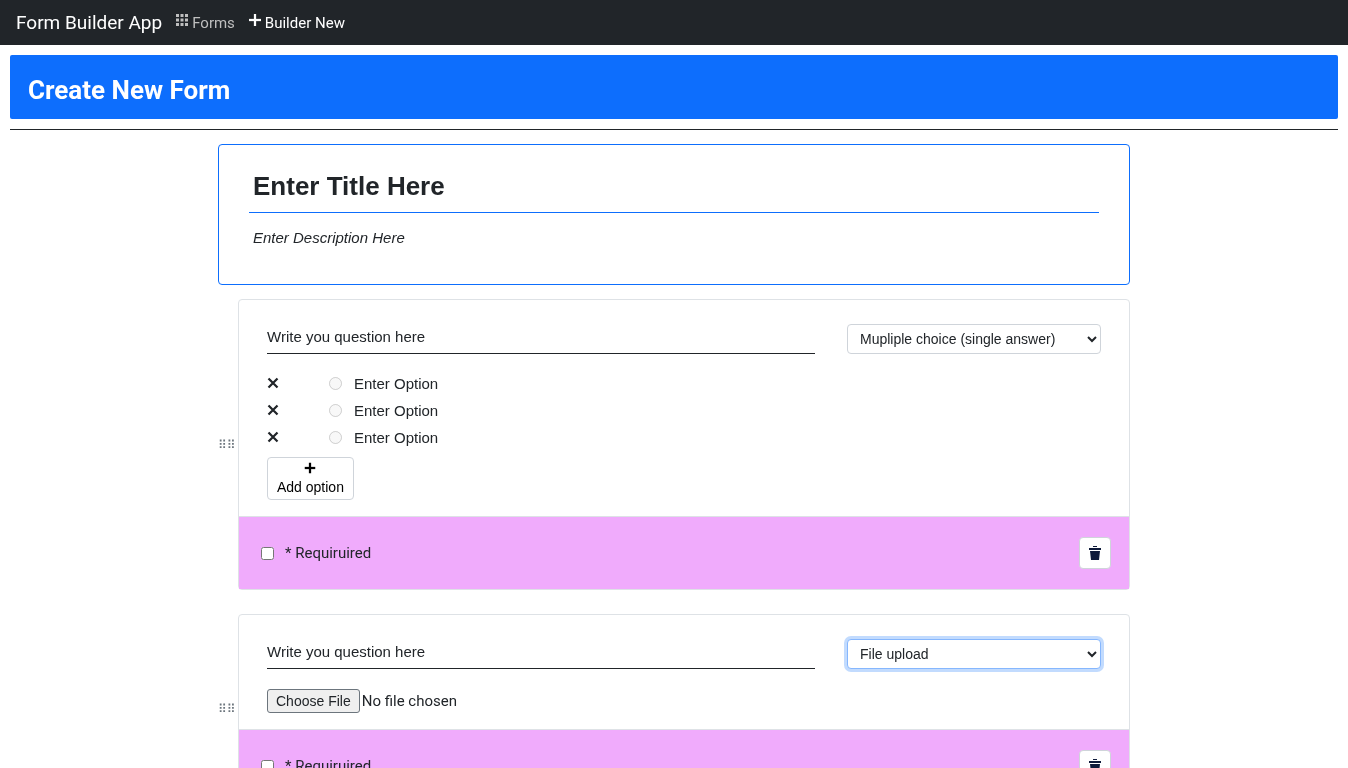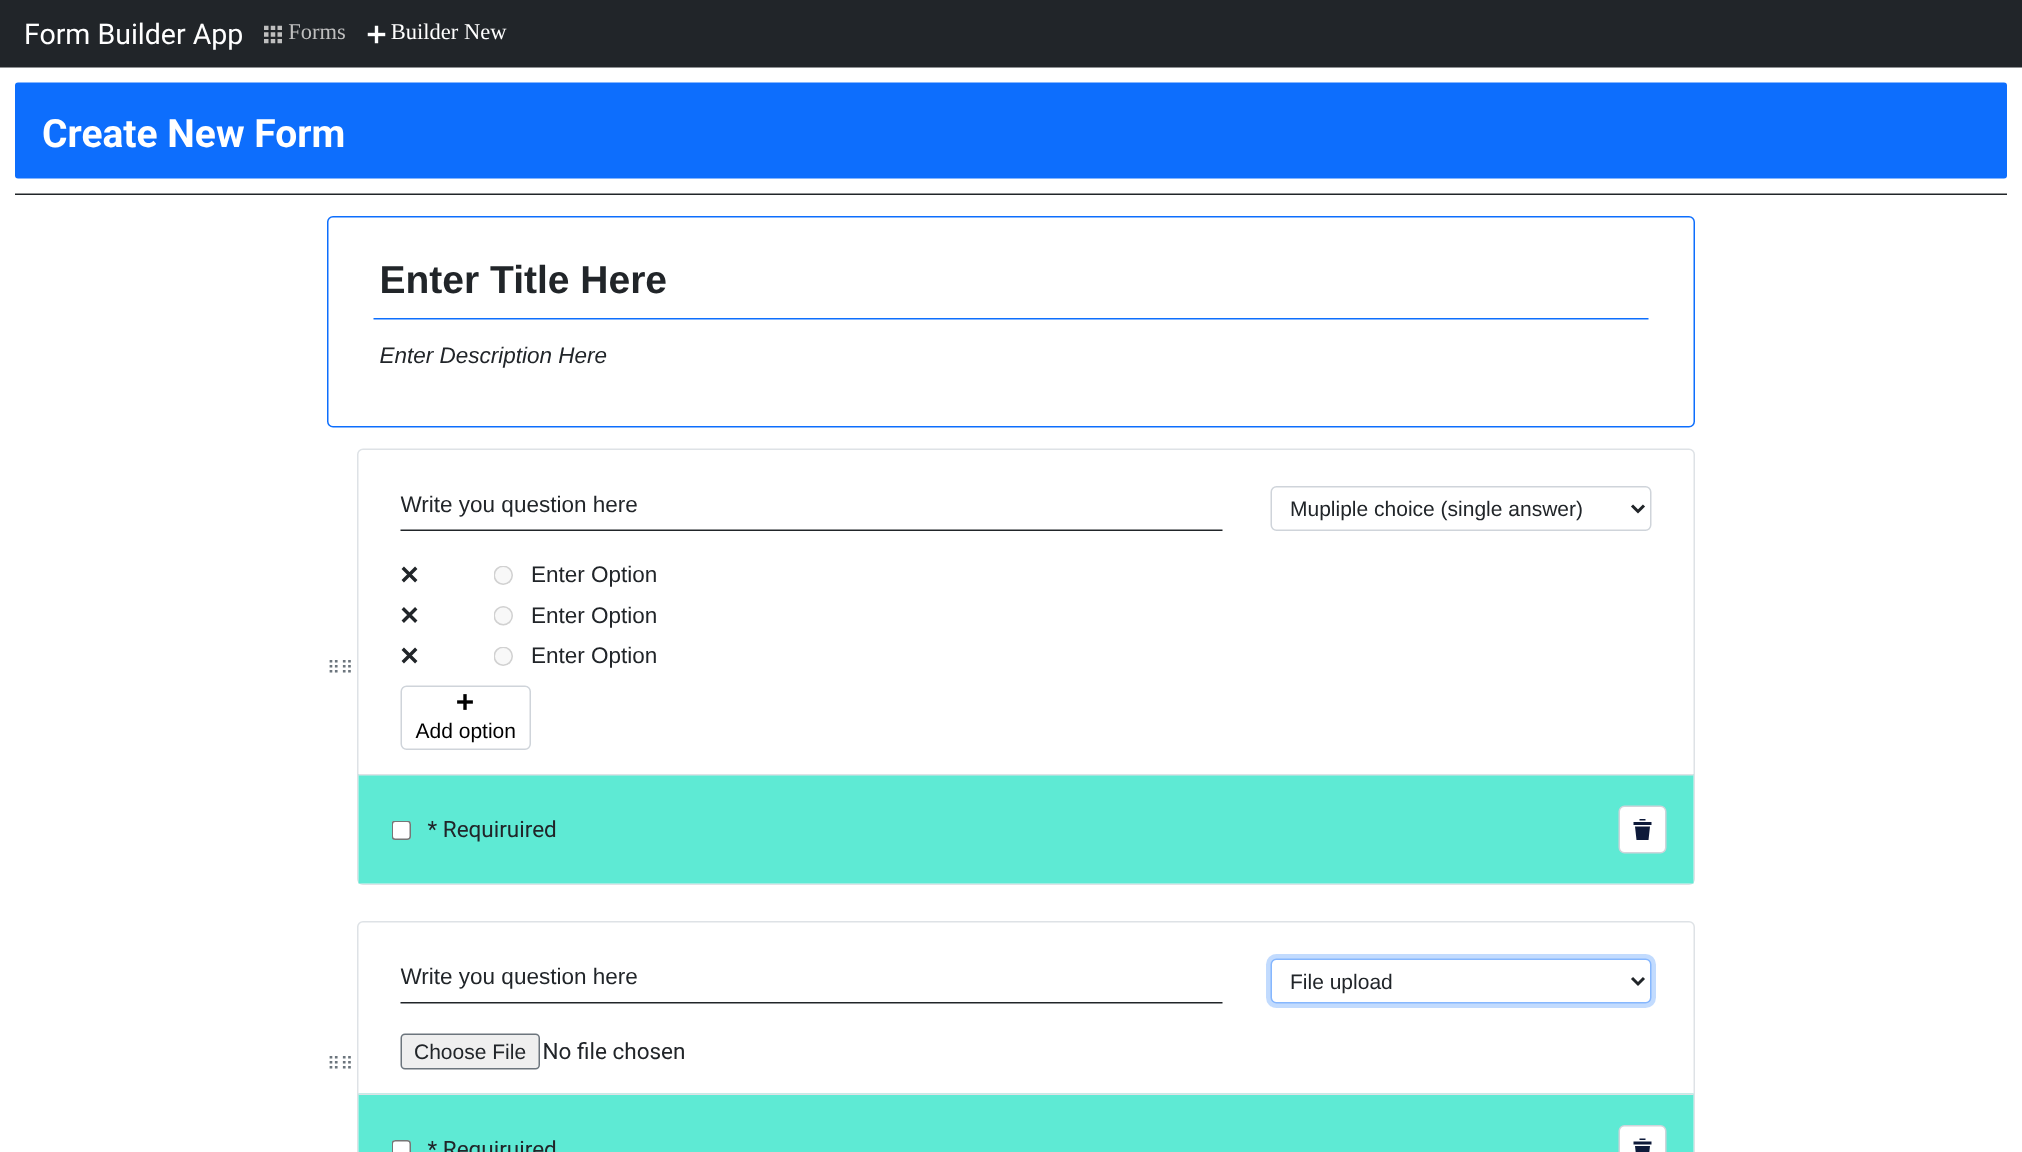--- a/index.html
+++ b/index.html
@@ -11,21 +11,21 @@
     background: #212529; 
     height: 45px;
     display: flex;
     align-items: center;
     padding: 0 16px;
     gap: 14px;
   }
   .navbar .brand { color: #fff; font-size: 19px; font-weight: 400; }
   .navbar a.navlink {
     color: #bfbfbf; font-size: 15px; text-decoration: none;
-    display: inline-flex; align-items: center; gap: 4px; font-family: Liberation Serif, serif;
+    display: inline-flex; align-items: flex-start; gap: 4px;
   }
   .navbar a.navlink.active { color: #fff; }
 
   
   .page { padding: 10px; }
   .page .hr { border-bottom: 1px solid #212529; margin: 10px 0 14px; }
 
   .alert-primary {
     background: #0d6efd;
     color: #fff;
@@ -141,21 +141,21 @@
     border: 1px solid #6c757d;
     background: #efefef;
     font-size: 14px;
     padding: 3px 8px;
     border-radius: 3px;
     cursor: pointer;
     color: #212529;
   }
 
   .q-foot {
-    background: #5eead4;
+    background: #f0abfc;
     border-top: 1px solid #dee2e6;
     display: flex; align-items: center;
     padding: 20px 18px;
     font-size: 15px;
   }
   .q-foot .left { flex: 1; display: inline-flex; align-items: center; gap: 8px; }
   .trash-btn {
     border: 1px solid #cfd4da;
     border-radius: 4px;
     width: 32px; height: 32px;

